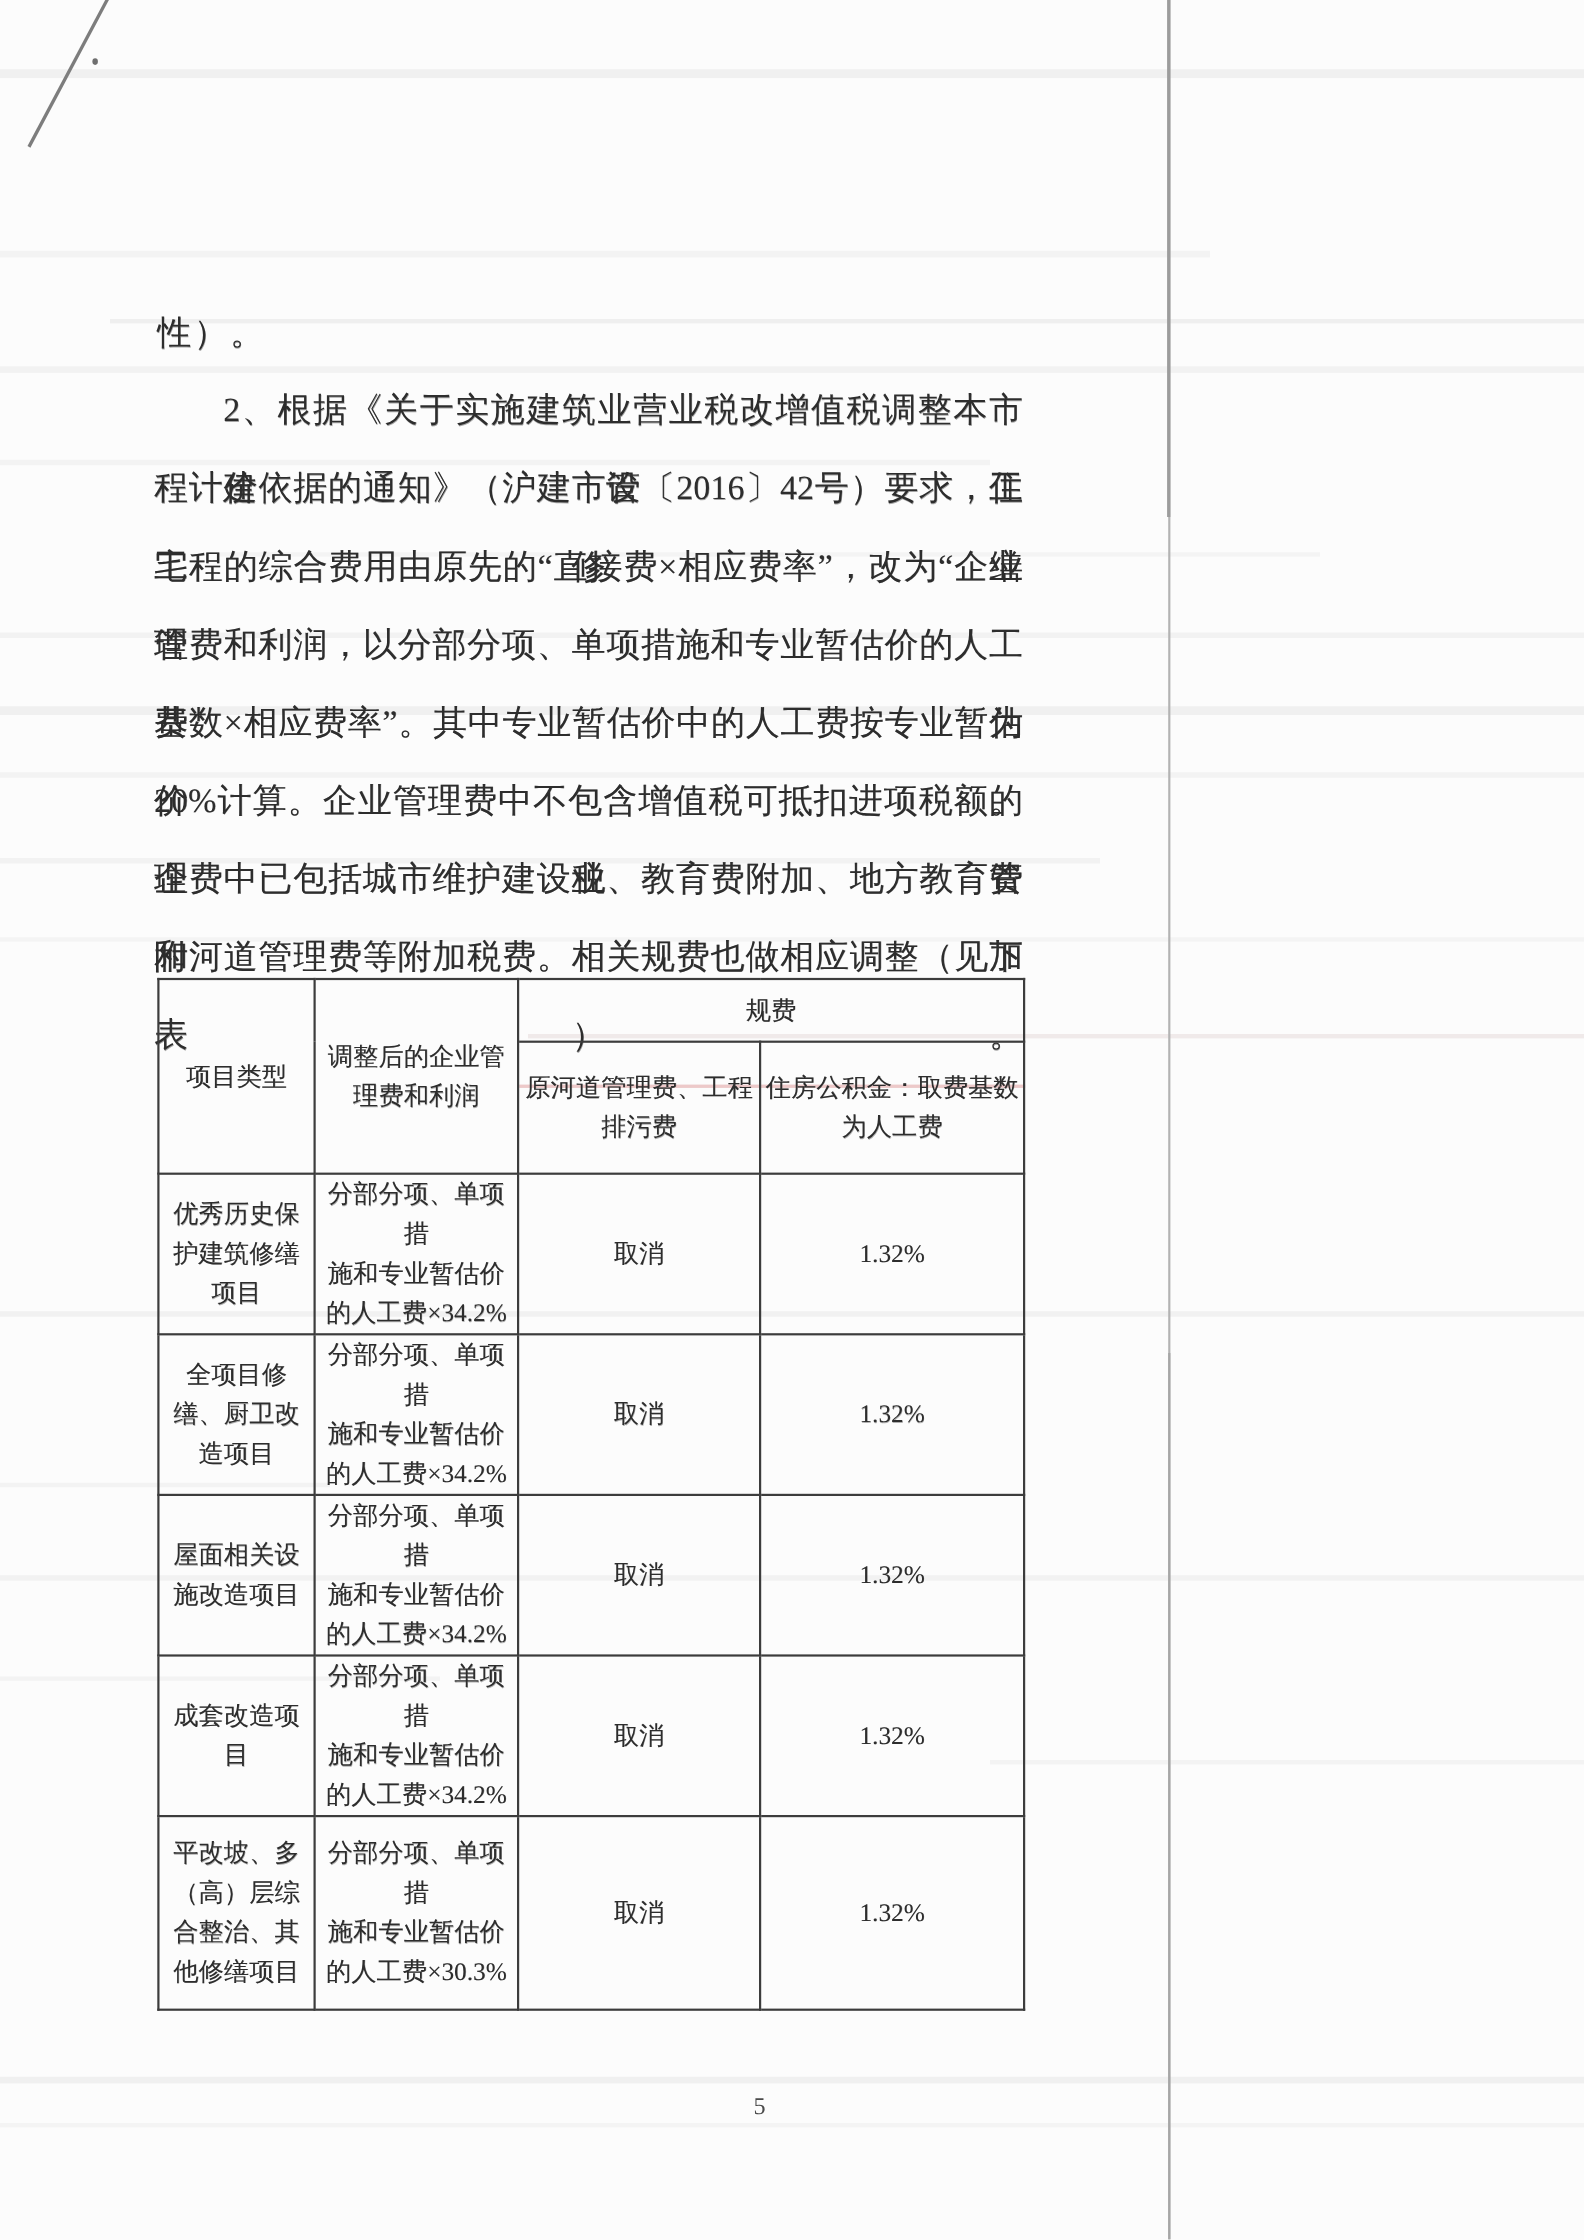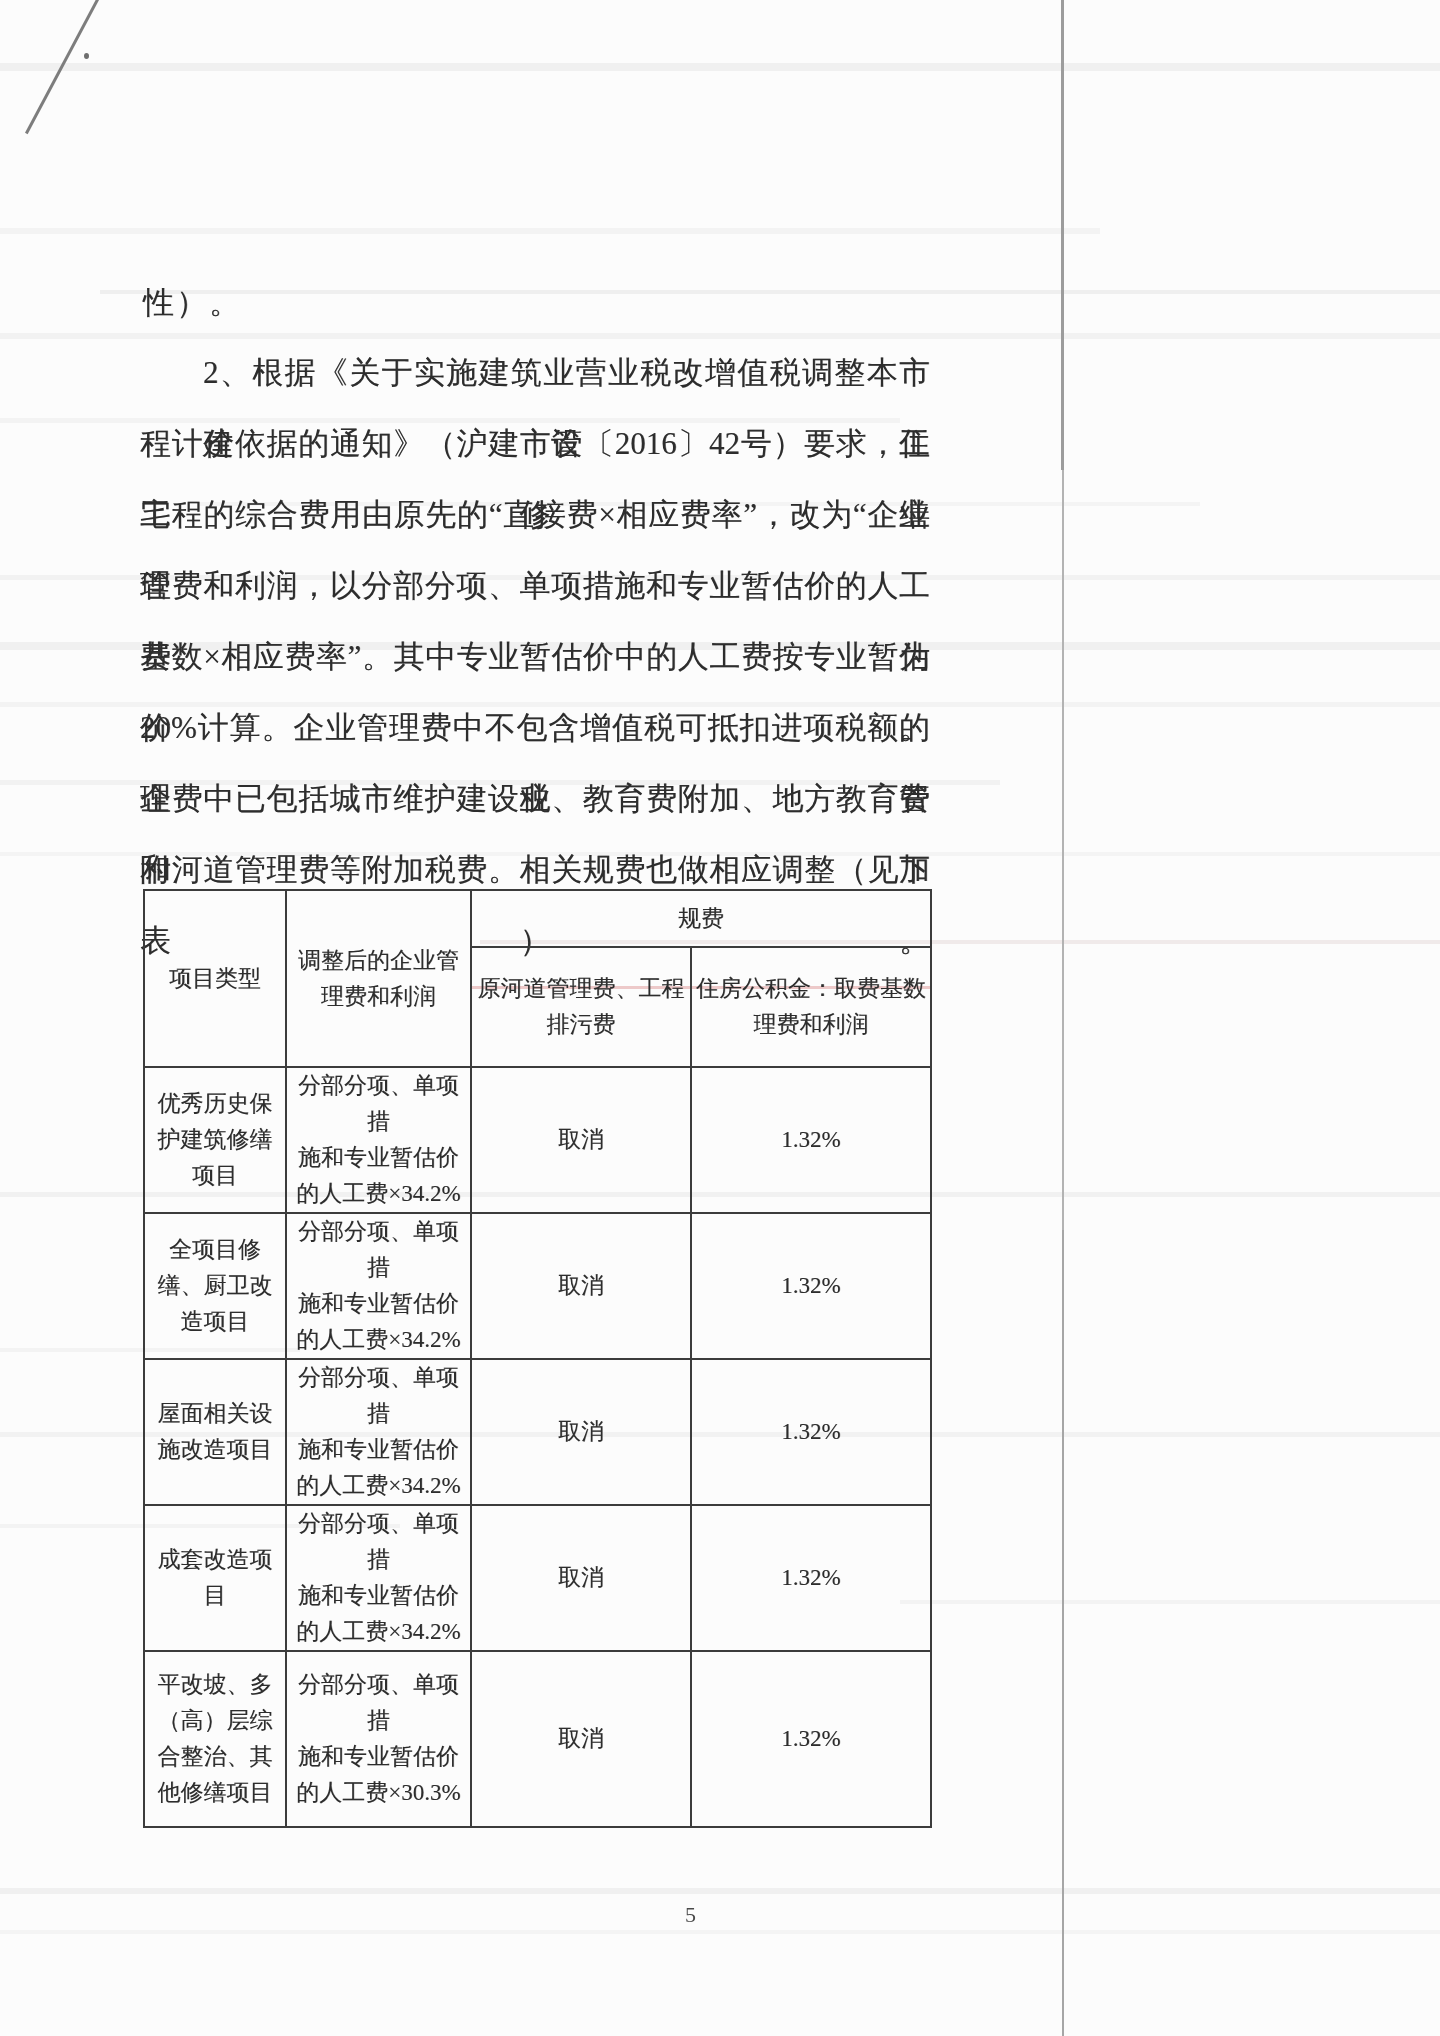--- a/index.html
+++ b/index.html
@@ -108,21 +108,21 @@
       <tr style="height:57px">
         <td rowspan="2">项目类型</td>
         <td rowspan="2">调整后的企业管
 理费和利润</td>
         <td colspan="2">规费</td>
       </tr>
       <tr style="height:120px">
         <td>原河道管理费、工程
 排污费</td>
         <td>住房公积金：取费基数
-理费和利润</td>
+为人工费</td>
       </tr>
       <tr style="height:126px">
         <td>优秀历史保
 护建筑修缮
 项目</td>
         <td>分部分项、单项措
 施和专业暂估价
 的人工费×34.2%</td>
         <td>取消</td>
         <td>1.32%</td>

